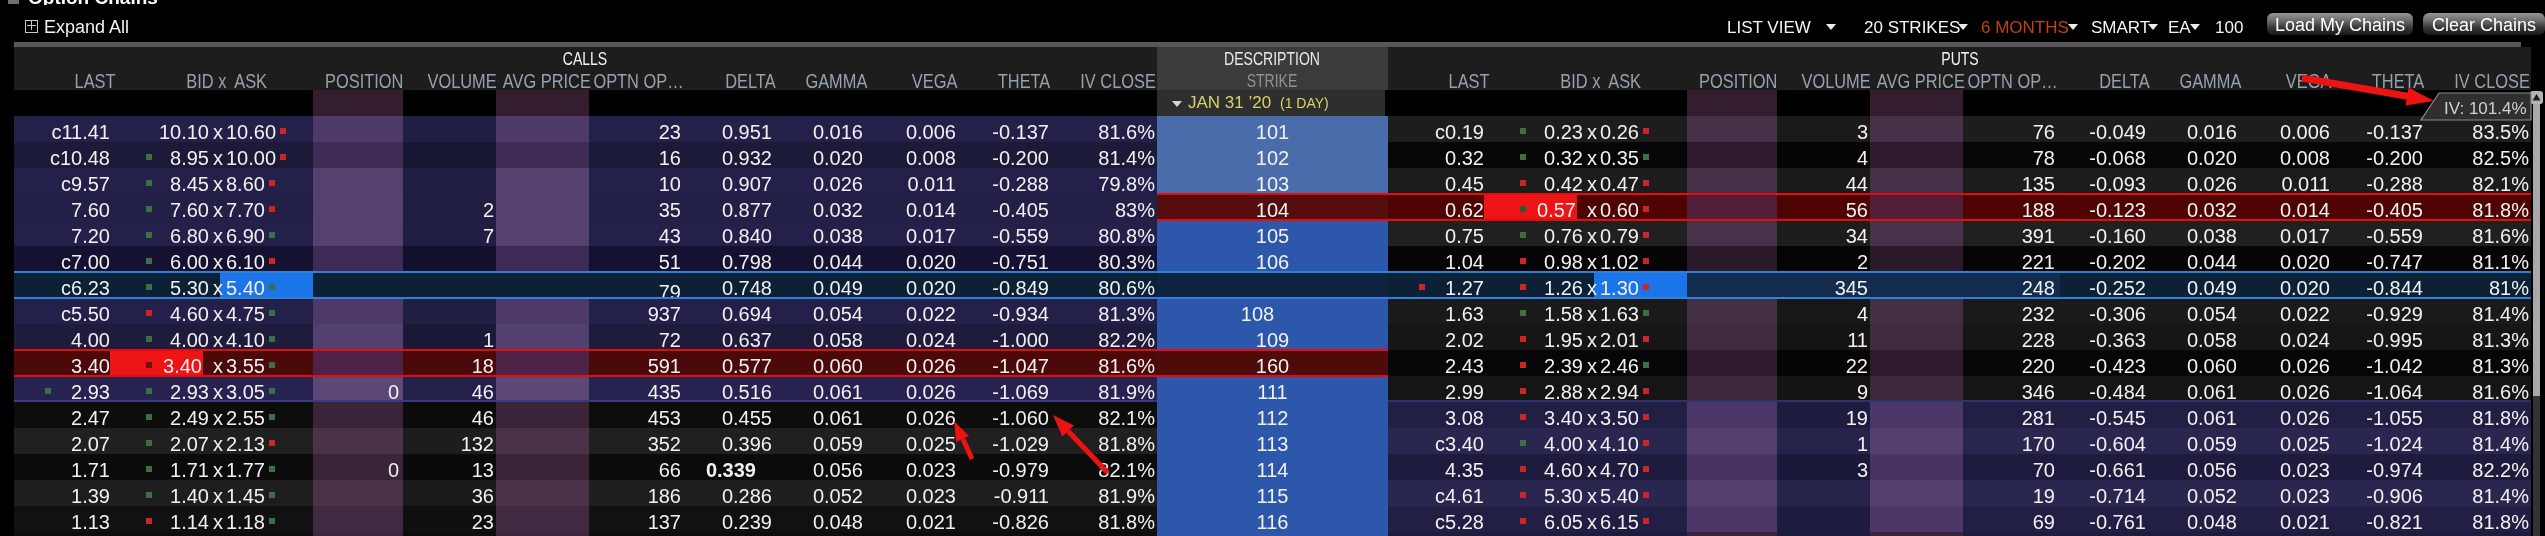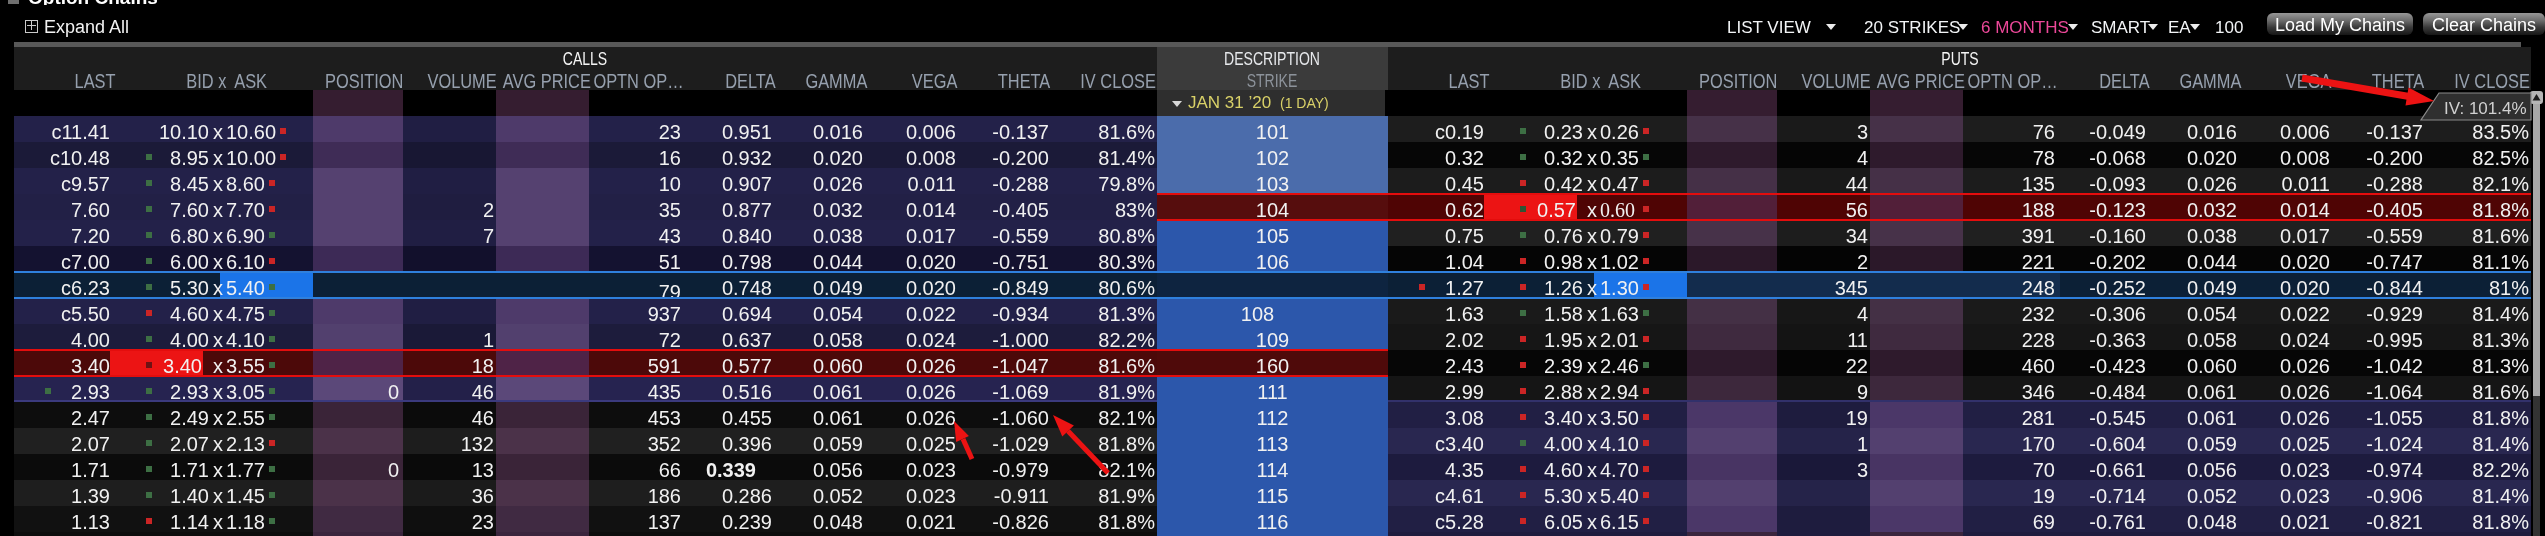--- a/index.html
+++ b/index.html
@@ -13,21 +13,21 @@
       <span style="bottom:-3px;left:0;font-size:19px;font-weight:bold;color:#fff;line-height:21px;">Option Chains</span>
     </div>
 <div style="left:25px;top:20px;width:11px;height:11px;border:1px solid #c9c9c9;"></div>
 <div style="left:27px;top:25px;width:9px;height:1px;background:#c9c9c9;"></div>
 <div style="left:31px;top:21px;width:1px;height:9px;background:#c9c9c9;"></div>
 <span style="left:44px;top:17px;font-size:18px;color:#f2f2f2;line-height:20px;">Expand All</span>
 <span style="left:1727px;top:19px;font-size:17px;color:#f2f4f6;line-height:18px;">LIST VIEW</span>
 <div style="left:1826px;top:24px;width:0;height:0;border-left:5px solid transparent;border-right:5px solid transparent;border-top:6px solid #ececec;"></div>
 <span style="left:1864px;top:19px;font-size:17px;color:#f2f4f6;line-height:18px;">20 STRIKES</span>
 <div style="left:1958px;top:24px;width:0;height:0;border-left:5px solid transparent;border-right:5px solid transparent;border-top:6px solid #ececec;"></div>
-<span style="left:1981px;top:19px;font-size:17px;color:#ec4899;line-height:18px;">6 MONTHS</span>
+<span style="left:1981px;top:19px;font-size:17px;color:#c2410c;line-height:18px;">6 MONTHS</span>
 <div style="left:2068px;top:24px;width:0;height:0;border-left:5px solid transparent;border-right:5px solid transparent;border-top:6px solid #ececec;"></div>
 <span style="left:2091px;top:19px;font-size:17px;color:#f2f4f6;line-height:18px;">SMART</span>
 <div style="left:2148px;top:24px;width:0;height:0;border-left:5px solid transparent;border-right:5px solid transparent;border-top:6px solid #ececec;"></div>
 <span style="left:2168px;top:19px;font-size:17px;color:#f2f4f6;line-height:18px;">EA</span>
 <div style="left:2190px;top:24px;width:0;height:0;border-left:5px solid transparent;border-right:5px solid transparent;border-top:6px solid #ececec;"></div>
 <span style="left:2215px;top:19px;font-size:17px;color:#f2f4f6;line-height:18px;">100</span>
 <div style="left:2267px;top:13px;width:146px;height:22px;border-radius:6px;background:linear-gradient(180deg,#979797 0%,#6b6b6b 35%,#3a3a3a 65%,#161616 100%);"></div>
 <span style="left:2267px;top:16px;width:146px;text-align:center;font-size:18px;color:#fff;line-height:18px;">Load My Chains</span>
 <div style="left:2423px;top:13px;width:122px;height:22px;border-radius:6px;background:linear-gradient(180deg,#979797 0%,#6b6b6b 35%,#3a3a3a 65%,#161616 100%);"></div>
 <span style="left:2423px;top:16px;width:122px;text-align:center;font-size:18px;color:#fff;line-height:18px;">Clear Chains</span>
@@ -193,21 +193,21 @@
 <span class="v" style="right:1496px;top:197px;">-0.405</span>
 <span class="v" style="right:1390px;top:197px;">83%</span>
 <div style="left:1388px;top:194px;width:1143px;height:26px;background:#4f0404;"></div>
 <div style="left:1687px;top:194px;width:90px;height:26px;background:#521f39;"></div>
 <div style="left:1870px;top:194px;width:93px;height:26px;background:#521f39;"></div>
 <div style="left:1484px;top:194px;width:93px;height:26px;background:#ec1414;"></div>
 <span class="v" style="right:1061px;top:197px;">0.62</span>
 <div class="sq" style="left:1520px;top:206px;background:#2f5534;"></div>
 <span class="v" style="right:969px;top:197px;">0.57</span>
 <span class="v" style="left:1587px;top:197px;">x</span>
-<span class="v" style="left:1600px;top:197px;font-family:Liberation Serif, serif;">0.60</span>
+<span class="v" style="left:1600px;top:197px;">0.60</span>
 <div class="sq" style="left:1643px;top:206px;background:#cb2525;"></div>
 <span class="v" style="right:677px;top:197px;">56</span>
 <span class="v" style="right:490px;top:197px;">188</span>
 <span class="v" style="right:399px;top:197px;">-0.123</span>
 <span class="v" style="right:308px;top:197px;">0.032</span>
 <span class="v" style="right:215px;top:197px;">0.014</span>
 <span class="v" style="right:122px;top:197px;">-0.405</span>
 <span class="v" style="right:16px;top:197px;">81.8%</span>
 <div style="left:1157px;top:194px;width:231px;height:26px;background:#560d0d;"></div>
 <span class="v" style="left:1157px;top:197px;width:231px;text-align:center;">104</span>
@@ -406,21 +406,21 @@
 <div style="left:1687px;top:350px;width:90px;height:26px;background:#2e1a2c;"></div>
 <div style="left:1870px;top:350px;width:93px;height:26px;background:#2e1a2c;"></div>
 <div style="left:1777px;top:350px;width:93px;height:26px;background:rgba(0,0,0,0.08);"></div>
 <span class="v" style="right:1061px;top:353px;">2.43</span>
 <div class="sq" style="left:1520px;top:362px;background:#cb2525;"></div>
 <span class="v" style="right:962px;top:353px;">2.39</span>
 <span class="v" style="left:1587px;top:353px;">x</span>
 <span class="v" style="left:1600px;top:353px;">2.46</span>
 <div class="sq" style="left:1643px;top:362px;background:#3d6f44;"></div>
 <span class="v" style="right:677px;top:353px;">22</span>
-<span class="v" style="right:490px;top:353px;">460</span>
+<span class="v" style="right:490px;top:353px;">220</span>
 <span class="v" style="right:399px;top:353px;">-0.423</span>
 <span class="v" style="right:308px;top:353px;">0.060</span>
 <span class="v" style="right:215px;top:353px;">0.026</span>
 <span class="v" style="right:122px;top:353px;">-1.042</span>
 <span class="v" style="right:16px;top:353px;">81.3%</span>
 <div style="left:1157px;top:350px;width:231px;height:26px;background:#4f0a0a;"></div>
 <span class="v" style="left:1157px;top:353px;width:231px;text-align:center;">160</span>
 <div style="left:14px;top:376px;width:1143px;height:26px;background:#262350;"></div>
 <div style="left:313px;top:376px;width:90px;height:26px;background:#5b4879;"></div>
 <div style="left:496px;top:376px;width:93px;height:26px;background:#5b4879;"></div>

